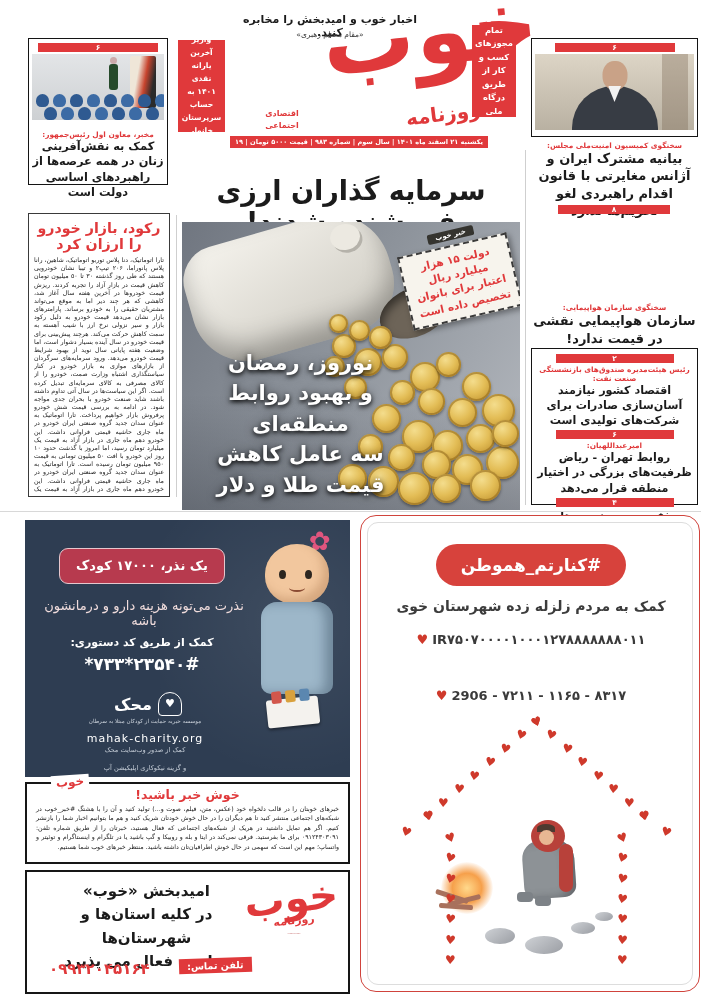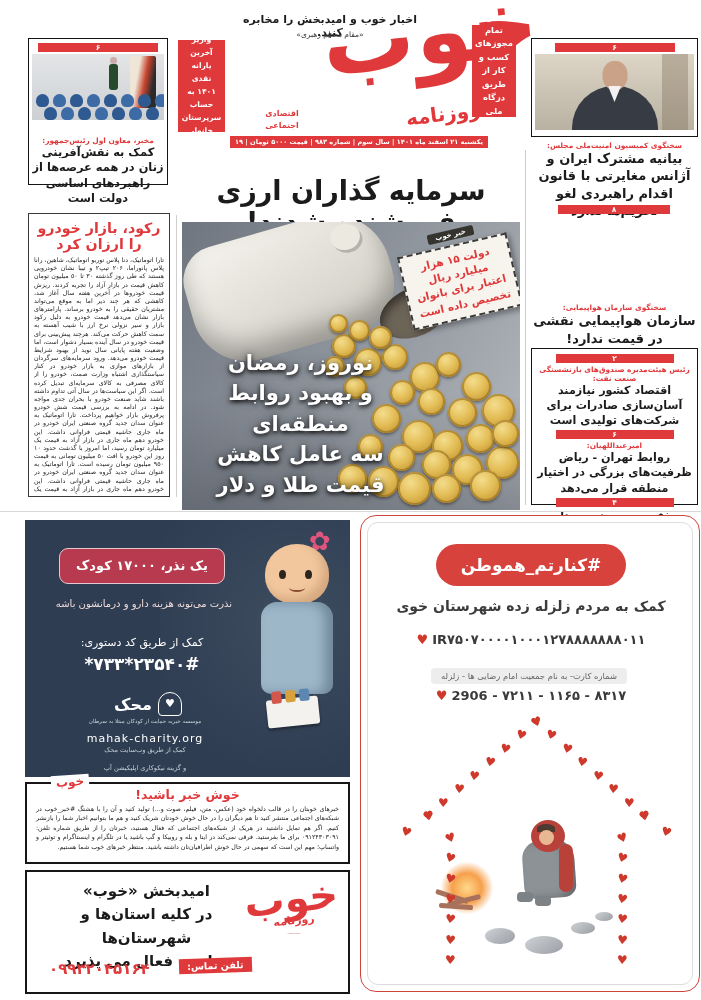--- a/index.html
+++ b/index.html
@@ -47,21 +47,21 @@
   .rc-list{left:531px;top:348px;width:167px;height:157px;border:1.5px solid #141414;padding:3px 5px}
   .rc-list .numbar{width:118px;margin:2px auto 2px}
   .rc-list .hl{font-size:11.2px;font-weight:800;line-height:1.35;text-align:center}
 
   
   .tl-box{left:28px;top:38px;width:140px;height:147px}
   .aud-banner{position:absolute;right:8px;top:2px;width:26px;height:52px;
               background:linear-gradient(100deg,#efe6d8 30%,#c8452f 55%,#2b2b2b 80%);border-radius:2px}
   .speaker{position:absolute;right:46px;top:10px;width:9px;height:26px;background:#264a2b;border-radius:3px}
   .speaker::before{content:"";position:absolute;top:-7px;left:1px;width:7px;height:7px;background:#caa;border-radius:50%}
-  .tl-kick{margin-top:16px}
+  .tl-kick{margin-top:10px}
   .tl-head{font-size:11.4px;font-weight:800;line-height:1.35;text-align:center}
 
   
   .lead-kicker-wrap{left:185px;top:151px;width:335px;display:flex;justify-content:center}
   .lead-kicker{border:1.5px solid #222;padding:2px 12px;font-size:12px;font-weight:bold;color:var(--accent,#e0393b)}
   .lead-headline{left:182px;top:175px;width:338px;text-align:center;font-size:27px;font-weight:900;letter-spacing:-.5px}
 
   
   .hero{left:182px;top:222px;width:338px;height:288px;background:
         linear-gradient(120deg,#707680 0%,#8d939b 45%,#b6bac0 100%);overflow:hidden}
@@ -97,22 +97,22 @@
   .vrule{width:1px;background:#cfcfcf}
   .hrule{left:0;top:511px;width:701px;height:1px;background:#d8d8d8}
 
   
   .mahak{left:25px;top:520px;width:325px;height:257px;background:var(--navy,#2e3d52);overflow:hidden}
   .mahak::before{content:"";position:absolute;right:-30px;top:-20px;width:220px;height:300px;
                  background:radial-gradient(circle at 60% 40%,rgba(255,255,255,.08),transparent 70%)}
   .mahak-badge{left:34px;top:28px;width:166px;height:36px;background:var(--badge,#b73a4e);
                border:1px solid #e6c7cd;border-radius:9px;color:#fff;font-size:13px;font-weight:bold;
                text-align:center;line-height:34px}
-  .mahak-line{left:8px;top:78px;width:222px;text-align:center;font-size:10px;color:#f0dcdc}
-  .mahak-ussd-label{left:12px;top:116px;width:210px;text-align:center;font-size:11px;font-weight:normal;color:#fff}
+  .mahak-line{left:8px;top:78px;width:222px;text-align:center;font-size:13px;color:#f0dcdc}
+  .mahak-ussd-label{left:12px;top:116px;width:210px;text-align:center;font-size:11px;font-weight:bold;color:#fff}
   .mahak-ussd{left:12px;top:134px;width:210px;text-align:center;font-size:17px;font-weight:900;color:#fff;letter-spacing:1px}
   .mahak-brand{left:58px;top:172px;width:130px;display:flex;align-items:center;justify-content:center;gap:6px;color:#fff}
   .mahak-emblem{width:24px;height:24px;border:1.5px solid #fff;border-radius:50% 50% 4px 4px;position:relative}
   .mahak-emblem::before{content:"\2665";position:absolute;left:50%;top:50%;transform:translate(-50%,-55%);
                         font-size:11px;color:#fff}
   .mahak-brand-name{font-size:16px;font-weight:900}
   .mahak-brand-sub{left:40px;top:198px;width:160px;text-align:center;font-size:5.6px;color:#cdd4dd}
   .mahak-site{left:40px;top:212px;width:160px;text-align:center;font-size:11px;color:#fff;letter-spacing:1px;direction:ltr}
   .mahak-site-sub{left:40px;top:226px;width:160px;text-align:center;font-size:6.6px;color:#c4ccd6}
   .mahak-app{left:40px;top:244px;width:160px;text-align:center;font-size:6.6px;color:#c4ccd6}
@@ -292,21 +292,21 @@
     <div class="abs mahak-badge">یک نذر، ۱۷۰۰۰ کودک</div>
     <div class="abs mahak-line">نذرت می‌تونه هزینه دارو و درمانشون باشه</div>
     <div class="abs mahak-ussd-label">کمک از طریق کد دستوری:</div>
     <div class="abs mahak-ussd" dir="ltr">*۷۳۳*۲۳۵۴۰#</div>
     <div class="abs mahak-brand">
       <span class="mahak-emblem"></span>
       <span class="mahak-brand-name">محک</span>
     </div>
     <div class="abs mahak-brand-sub">موسسه خیریه حمایت از کودکان مبتلا به سرطان</div>
     <div class="abs mahak-site">mahak-charity.org</div>
-    <div class="abs mahak-site-sub">کمک از طریق وب‌سایت محک</div>
+    <div class="abs mahak-site-sub">کمک از صدور وب‌سایت محک</div>
     <div class="abs mahak-app">و گزینه نیکوکاری اپلیکیشن آپ</div>
     <div class="abs kid">
       <span class="kid-flower">✿</span>
       <span class="kid-head">
         <span class="kid-eye" style="left:14px"></span>
         <span class="kid-eye" style="left:40px"></span>
         <span class="kid-smile"></span>
       </span>
       <span class="kid-body">
         <span class="kid-box">
@@ -317,23 +317,20 @@
       </span>
     </div>
   </div>
 
   <div class="abs quake">
     <div class="quake-inner"></div>
     <div class="abs quake-hash">#کنارتم_هموطن</div>
     <div class="abs quake-title">کمک به مردم زلزله زده شهرستان خوی</div>
     <div class="abs num-row" style="top:116px">
       <span class="heart">♥</span><span>IR۷۵۰۷۰۰۰۰۱۰۰۰۱۲۷۸۸۸۸۸۸۸۰۱۱</span>
-    </div>
-    <div class="abs pill-row" style="top:152px">
-      <span class="quake-pill">شماره کارت- به نام جمعیت امام رضایی ها - زلزله</span>
     </div>
     <div class="abs num-row" style="top:172px">
       <span class="heart">♥</span><span>2906 - ۷۲۱۱ - ۱۱۶۵ - ۸۳۱۷</span>
     </div>
     <div class="abs house" id="house">
       <span class="fire-glow"></span>
       <span class="log" style="left:46px;top:180px;transform:rotate(18deg)"></span>
       <span class="log" style="left:58px;top:184px;transform:rotate(-14deg)"></span>
       <span class="log" style="left:50px;top:190px;transform:rotate(4deg)"></span>
       <span class="kid2-body"></span>

